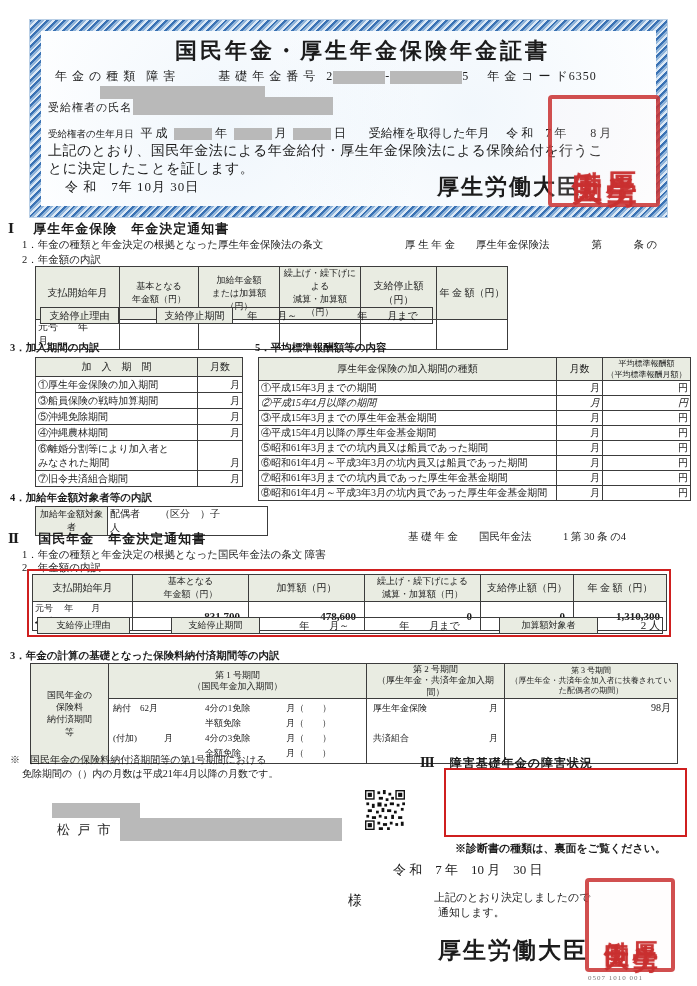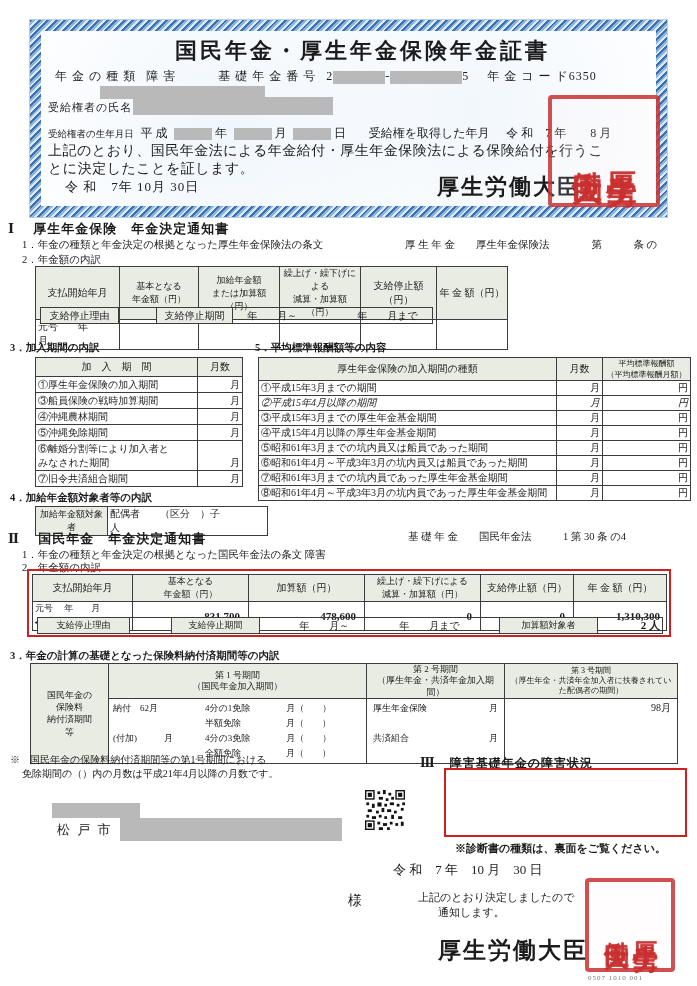--- a/index.html
+++ b/index.html
@@ -182,25 +182,25 @@
     </tr>
     <tr style="height:16px;">
           <td>①厚生年金保険の加入期間</td>
           <td class="right">月</td>
         </tr>
     <tr style="height:16px;">
           <td>③船員保険の戦時加算期間</td>
           <td class="right">月</td>
         </tr>
     <tr style="height:16px;">
+          <td>⑤沖縄免除期間</td>
+          <td class="right">月</td>
+        </tr>
+    <tr style="height:16px;">
           <td>④沖縄農林期間</td>
-          <td class="right">月</td>
-        </tr>
-    <tr style="height:16px;">
-          <td>⑤沖縄免除期間</td>
           <td class="right">月</td>
         </tr>
     <tr style="height:30px;">
           <td class="pre">⑥離婚分割等により加入者と
 みなされた期間</td>
           <td class="right" style="vertical-align:bottom;">月</td>
         </tr>
     <tr style="height:16px;">
           <td>⑦旧令共済組合期間</td>
           <td class="right">月</td>
@@ -330,21 +330,21 @@
         <col style="width:98px">
         <col style="width:65px">
       </colgroup>
     <tbody>
         <tr style="height:15px;">
       <td class="shade center t9">支給停止理由</td>
       <td></td>
       <td class="shade center t9">支給停止期間</td>
       <td class="center">年　　月～　　　　　年　　月まで</td>
       <td class="shade center t9">加算額対象者</td>
-      <td class="right t11" style="font-weight:bold;">2 人</td>
+      <td class="right t11" style="font-weight:normal;">2 人</td>
     </tr>
   </tbody>
     </table>
 
   <div class="abs sec-line" style="left:10px;top:649px;font-weight:bold;">3．年金の計算の基礎となった保険料納付済期間等の内訳</div>
   <table class="abs t9" style="left:30px;top:663px;width:647px;">
     <colgroup>
         <col style="width:78px">
         <col style="width:258px">
         <col style="width:138px">
@@ -451,21 +451,21 @@
         <rect x="16" y="27" width="2" height="2"></rect>
     </g>
   </svg>
 
   <div class="redact-abs" style="left:52px;top:803px;width:88px;height:15px;"></div>
   <div class="abs" style="left:57px;top:821px;font-size:13px;letter-spacing:2px;">松 戸 市</div>
   <div class="redact-abs" style="left:120px;top:818px;width:222px;height:23px;"></div>
 
   <div class="abs" style="left:393px;top:861px;font-size:13px;">令 和　7 年　10 月　30 日</div>
   <div class="abs" style="left:348px;top:892px;font-size:14px;">様</div>
-  <div class="abs t11" style="left:418px;top:890px;">上記のとおり決定しましたので</div>
+  <div class="abs t11" style="left:434px;top:890px;">上記のとおり決定しましたので</div>
   <div class="abs t11" style="left:438px;top:905px;">通知します。</div>
   <div class="abs minister-big" style="left:438px;top:935px;font-size:23px;">厚生労働大臣</div>
 
   <div class="abs seal" style="left:585px;top:878px;width:90px;height:94px;font-size:25px;">
     <span class="pre">厚生労
 働大臣</span>
   </div>
   <div class="abs tiny-code" style="left:588px;top:974px;">0507  1010  001</div>
 
 </div>

